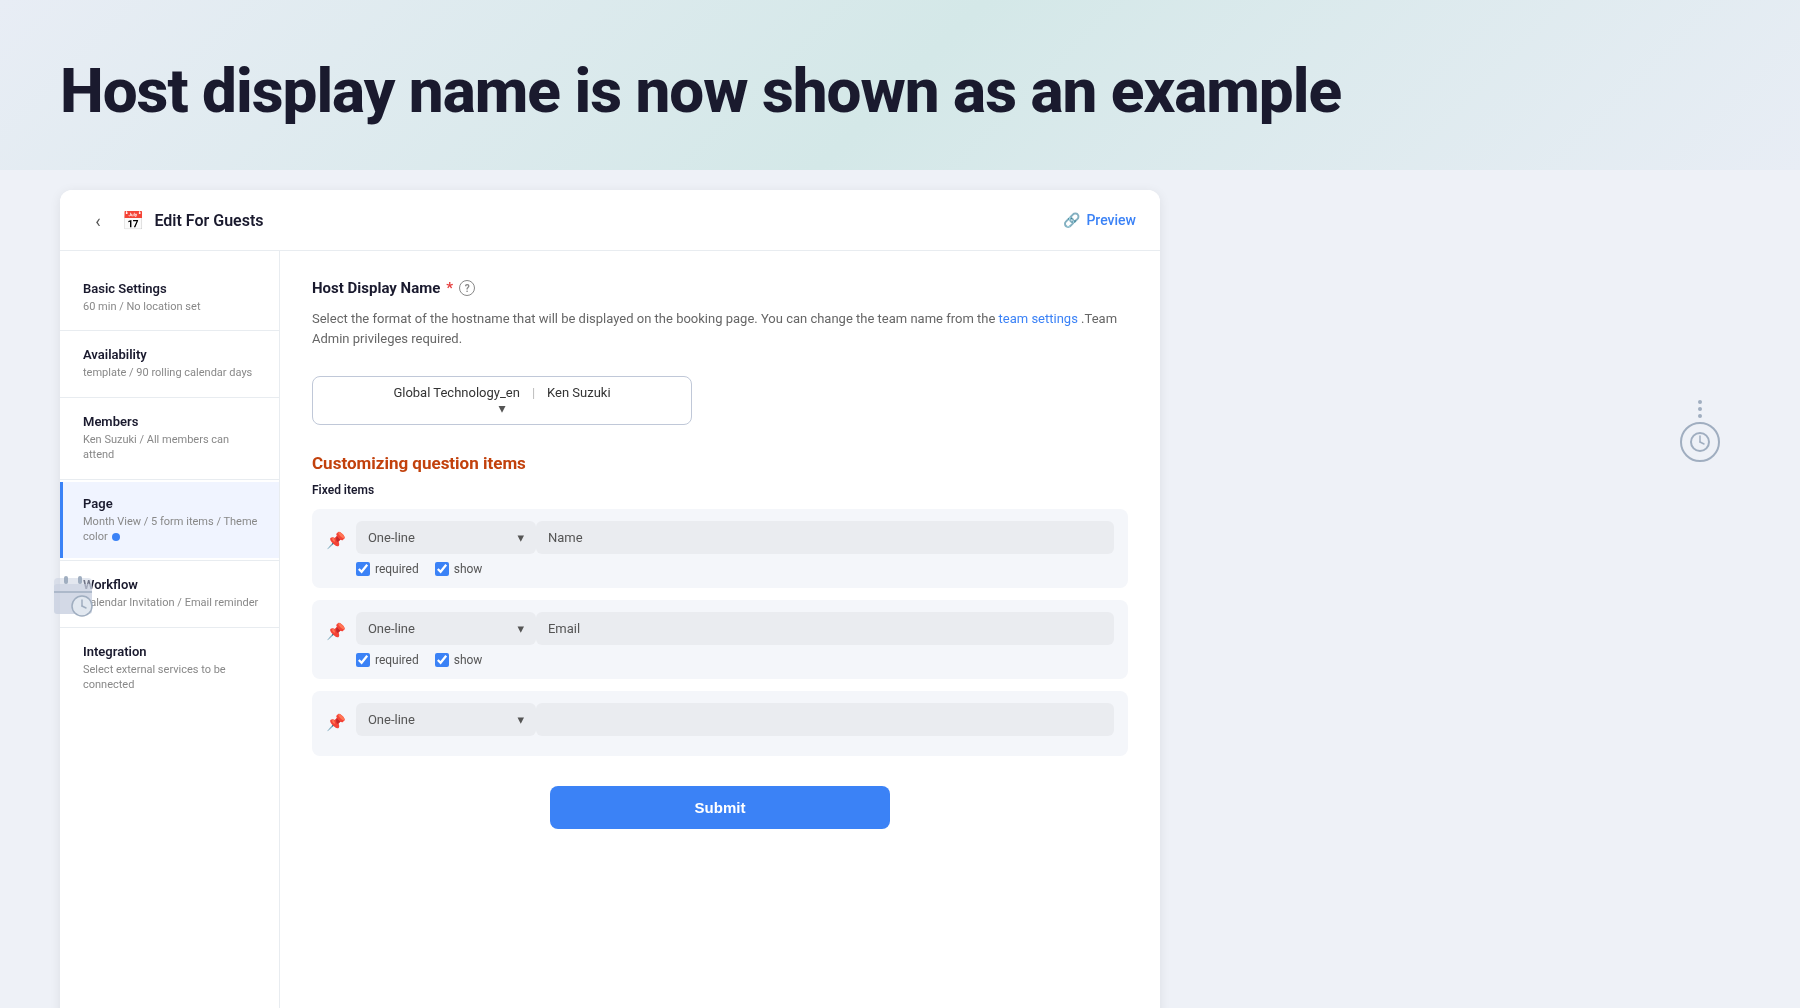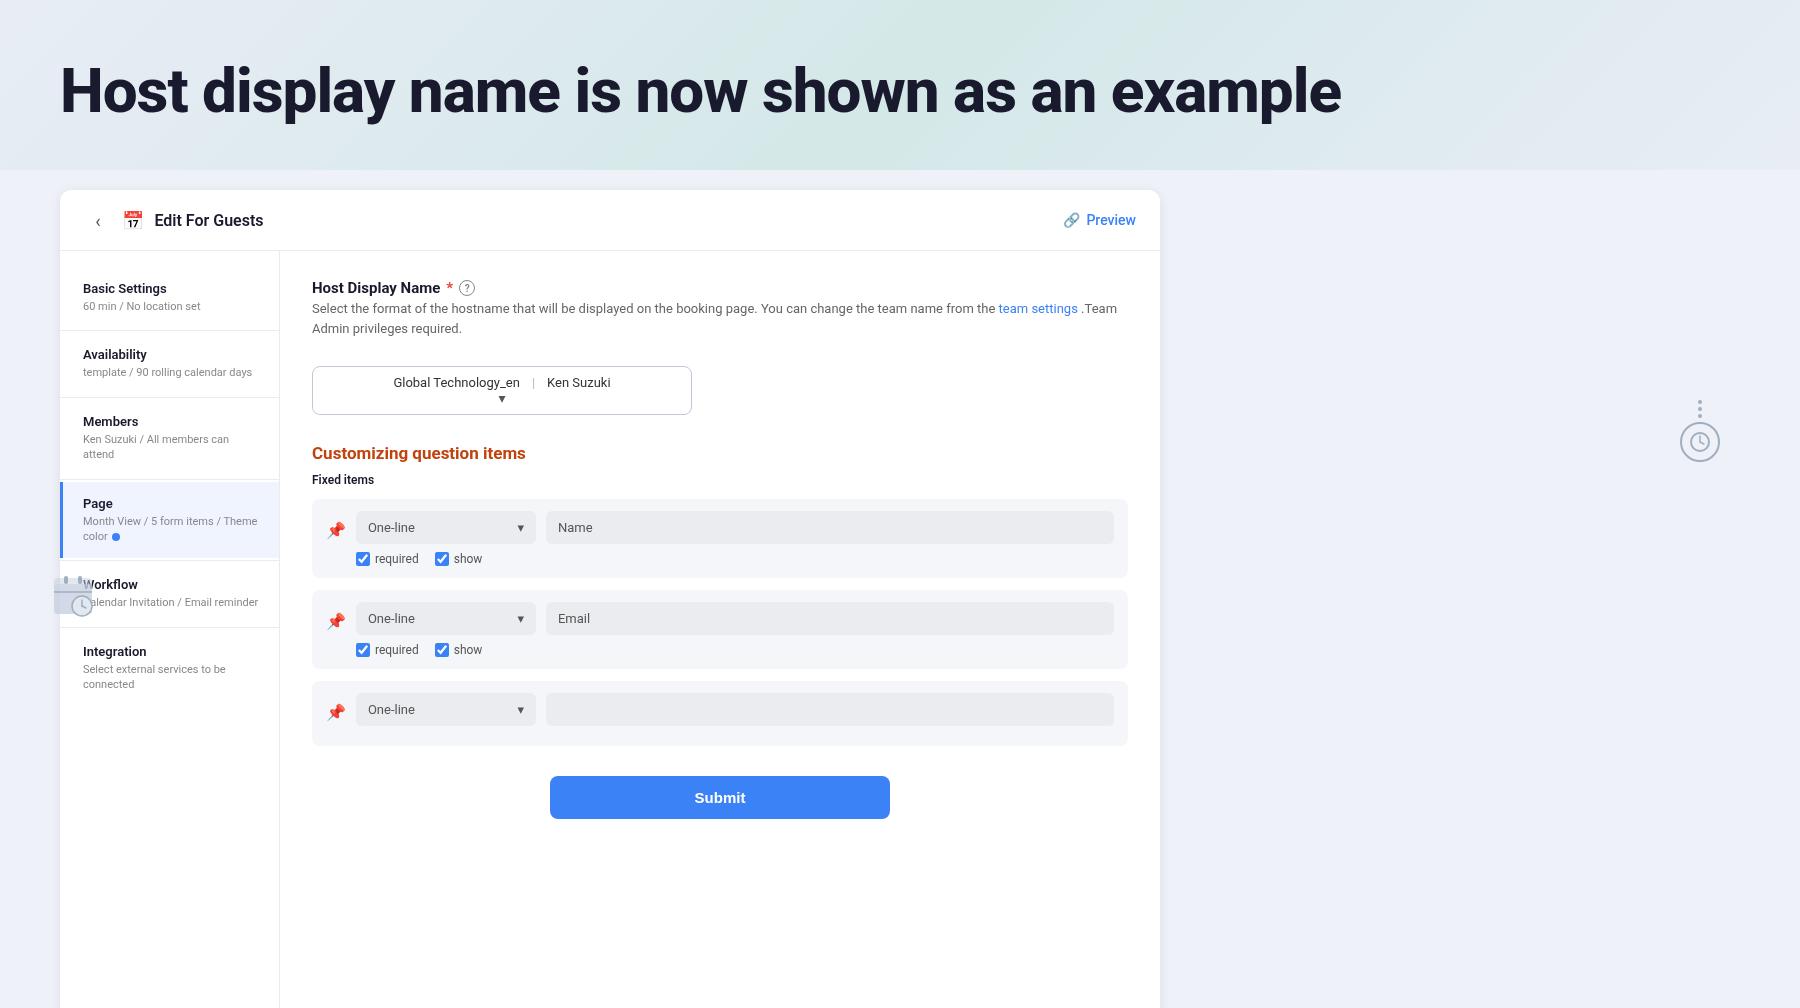--- a/index.html
+++ b/index.html
@@ -141,21 +141,21 @@
       flex: 1;
       padding: 28px 32px;
       overflow-y: auto;
     }
 
     
     .section-label {
       font-size: 15px;
       font-weight: 700;
       color: #1a1a2e;
-      margin-bottom: 2px;
+      margin-bottom: 12px;
       display: flex;
       align-items: center;
       gap: 6px;
     }
     .section-desc {
       font-size: 13px;
       color: #666;
       margin-bottom: 28px;
       line-height: 1.5;
     }
@@ -219,21 +219,21 @@
       color: #aaa;
       font-size: 16px;
       padding-top: 10px;
       cursor: pointer;
     }
     .form-item-fields {
       flex: 1;
     }
     .form-item-inputs {
       display: flex;
-      gap: 10px;
+      gap: 0;
       margin-bottom: 8px;
     }
     .form-item-select {
       background: #eaecf0;
       border: none;
       border-radius: 6px;
       padding: 9px 12px;
       font-size: 13px;
       color: #555;
       width: 180px;

